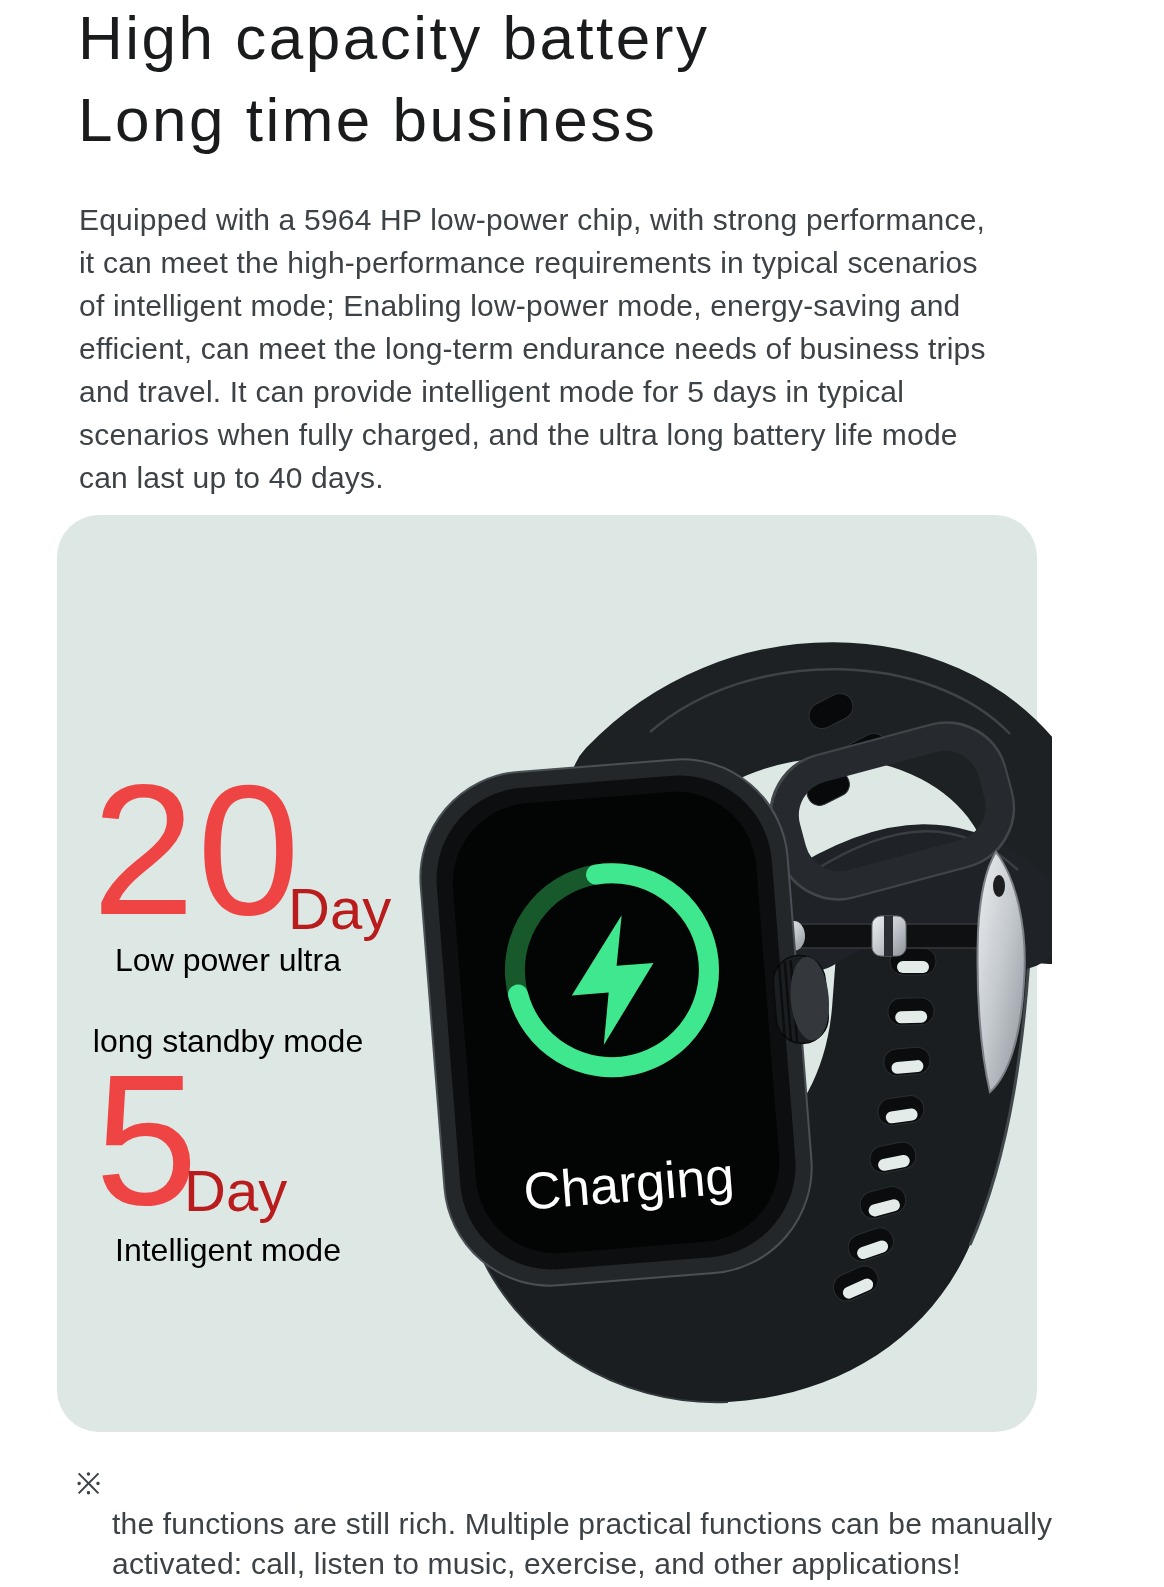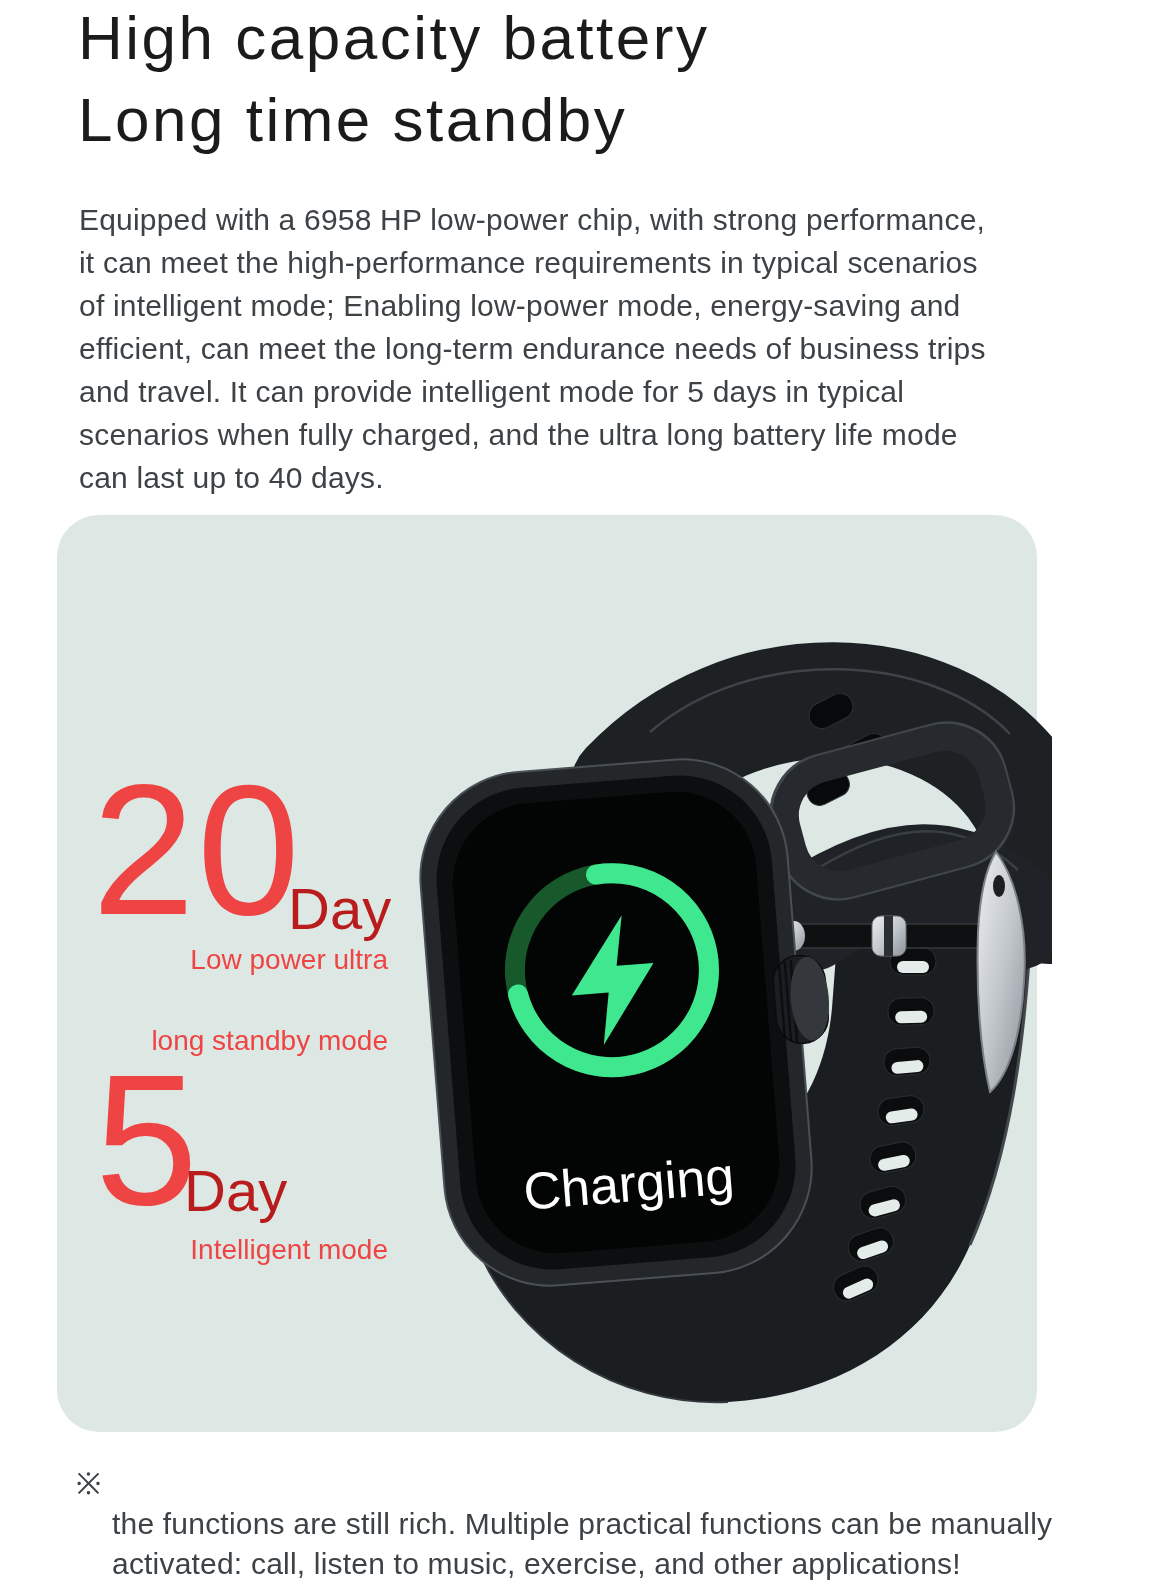--- a/index.html
+++ b/index.html
@@ -30,22 +30,22 @@
   
   .stat-value{
     font-weight:400;color:#ef4444;line-height:1;white-space:nowrap;
     font-size:185px;letter-spacing:2px;
   }
   .stat-unit{
     font-weight:500;color:#b91c1c;line-height:1;white-space:nowrap;
     font-size:58px;
   }
   .stat-label{
-    width:320px;text-align:right;font-size:28px;line-height:40px;
-    color:#ef4444;white-space:nowrap;
+    width:320px;text-align:center;font-size:32px;line-height:40px;
+    color:#000000;white-space:nowrap;
   }
   .v20{left:92px;top:758px;}
   .u20{left:288px;top:880px;}
   .l20a{left:68px;top:940px;}
   .l20b{left:68px;top:986px;margin-top:35px;}
   .v5{left:95px;top:1048px;}
   .u5{left:184px;top:1162px;}
   .l5a{left:68px;top:1230px;}
   .l5b{left:68px;top:1276px;}
   
@@ -61,23 +61,23 @@
   .svg-status-text{
     font-family:"Liberation Sans",sans-serif;font-size:52px;font-weight:400;
   }
 </style>
 </head>
 <body>
 
 <div class="canvas">
 
   <div class="abs title-line title-1">High capacity battery</div>
-  <div class="abs title-line title-2">Long time standby</div>
-
-  <div class="abs desc-line" style="top:203px">Equipped with a 6958 HP low-power chip, with strong performance,</div>
+  <div class="abs title-line title-2">Long time business</div>
+
+  <div class="abs desc-line" style="top:203px">Equipped with a 5964 HP low-power chip, with strong performance,</div>
   <div class="abs desc-line" style="top:246px">it can meet the high-performance requirements in typical scenarios</div>
   <div class="abs desc-line" style="top:289px">of intelligent mode; Enabling low-power mode, energy-saving and</div>
   <div class="abs desc-line" style="top:332px">efficient, can meet the long-term endurance needs of business trips</div>
   <div class="abs desc-line" style="top:375px">and travel. It can provide intelligent mode for 5 days in typical</div>
   <div class="abs desc-line" style="top:418px">scenarios when fully charged, and the ultra long battery life mode</div>
   <div class="abs desc-line" style="top:461px">can last up to 40 days.</div>
 
   <div class="abs panel"></div>
 
   <div class="abs stat-value v20">20</div>

